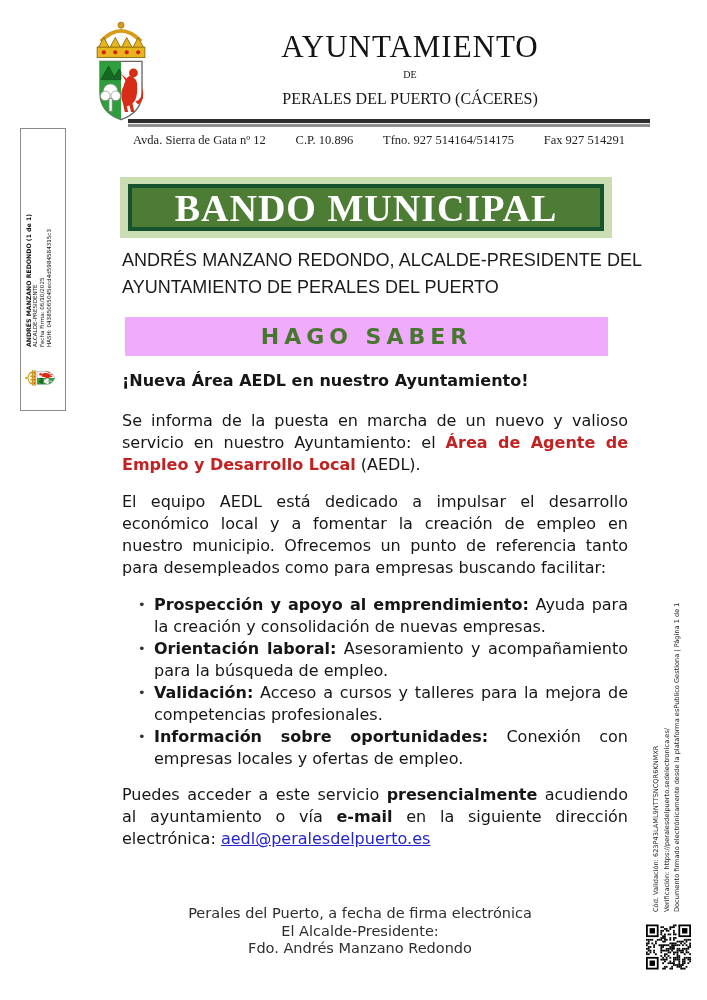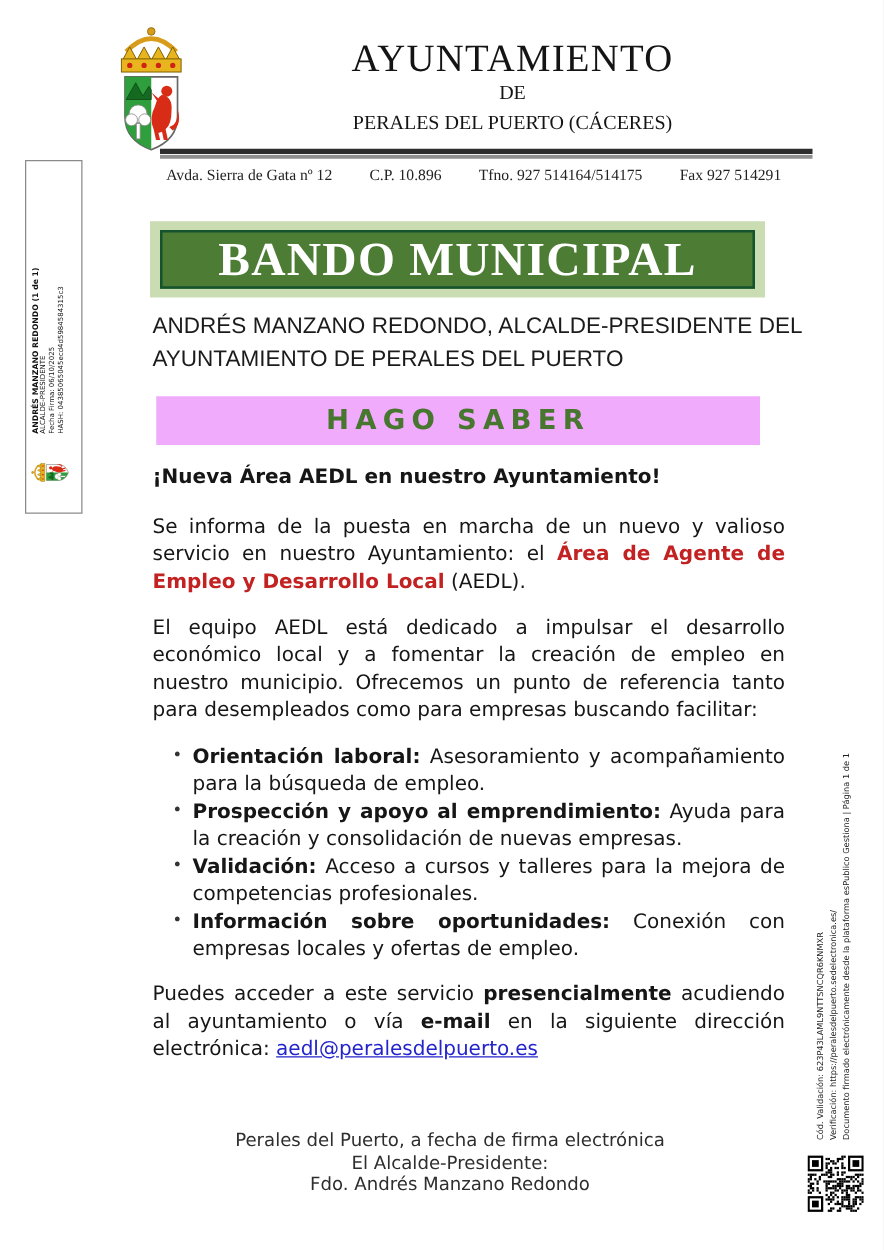--- a/index.html
+++ b/index.html
@@ -16,33 +16,33 @@
     font-size:5.6px;line-height:7px;color:#111;white-space:nowrap;}
   .strip-text .nm{font-weight:bold;font-size:6.2px;}
   .strip-emblem{position:absolute;left:6px;top:232px;width:26px;height:34px;
     transform:rotate(-90deg);}
 
   
   .logo{position:absolute;left:78px;top:18px;width:86px;height:106px;}
   .header-titles{position:absolute;left:168px;top:30px;width:484px;text-align:center;
     font-family:"Liberation Serif",serif;color:#141414;}
   .t1{font-size:31px;line-height:34px;letter-spacing:1px;}
-  .t2{font-size:16px;line-height:17px;margin-top:2px;}
+  .t2{font-size:10px;line-height:17px;margin-top:2px;}
   .t3{font-size:16px;line-height:30px;margin-top:1px;}
   .header-rule{position:absolute;left:128px;top:119px;width:522px;height:8px;
     background:linear-gradient(180deg,#2d2d2d 0 52%,#f2f2f2 52% 66%,#8f8f8f 66% 100%);}
   .address-row{position:absolute;left:133px;top:133px;width:492px;
     display:flex;justify-content:space-between;
     font-family:"Liberation Serif",serif;font-size:12.5px;color:#222;}
 
   
   .bando{position:absolute;left:120px;top:177px;width:492px;height:61px;
     background:#c9dcb2;box-sizing:border-box;padding:7px 8px;}
   .bando-inner{width:100%;height:100%;box-sizing:border-box;background:#4d7c35;
-    border:2px solid #14532d;display:flex;align-items:center;justify-content:center;}
+    border:4px solid #14532d;display:flex;align-items:center;justify-content:center;}
   .bando-title{font-family:"Liberation Serif",serif;font-weight:bold;font-size:38px;
     color:#ffffff;letter-spacing:1px;}
 
   
   .announcer{position:absolute;left:122px;top:247px;width:520px;
     font-family:"Liberation Sans",sans-serif;font-size:18px;line-height:27px;
     text-align:justify;color:#1b1b1b;}
 
   
   .hago{position:absolute;left:125px;top:317px;width:483px;height:39px;
@@ -145,22 +145,22 @@
   </div>
 
   <div class="content">
     <p class="headline">¡Nueva Área AEDL en nuestro Ayuntamiento!</p>
 
     <p><span>Se informa de la puesta en marcha de un nuevo y valioso servicio en nuestro Ayuntamiento: el </span><span class="red">Área de Agente de Empleo y Desarrollo Local</span><span> (AEDL).</span></p>
 
     <p>El equipo AEDL está dedicado a impulsar el desarrollo económico local y a fomentar la creación de empleo en nuestro municipio. Ofrecemos un punto de referencia tanto para desempleados como para empresas buscando facilitar:</p>
 
     <ul>
+      <li><span class="b">Prospección y apoyo al emprendimiento:</span><span> Ayuda para la creación y consolidación de nuevas empresas.</span></li>
       <li><span class="b">Orientación laboral:</span><span> Asesoramiento y acompañamiento para la búsqueda de empleo.</span></li>
-      <li><span class="b">Prospección y apoyo al emprendimiento:</span><span> Ayuda para la creación y consolidación de nuevas empresas.</span></li>
       <li><span class="b">Validación:</span><span> Acceso a cursos y talleres para la mejora de competencias profesionales.</span></li>
       <li><span class="b">Información sobre oportunidades:</span><span> Conexión con empresas locales y ofertas de empleo.</span></li>
     </ul>
 
     <p><span>Puedes acceder a este servicio </span><span class="b">presencialmente</span><span> acudiendo al ayuntamiento o vía </span><span class="b">e-mail</span><span> en la siguiente dirección electrónica: </span><a class="link">aedl@peralesdelpuerto.es</a></p>
   </div>
 
   <div class="footer">
     <div>Perales del Puerto, a fecha de firma electrónica</div>
     <div>El Alcalde-Presidente:</div>

